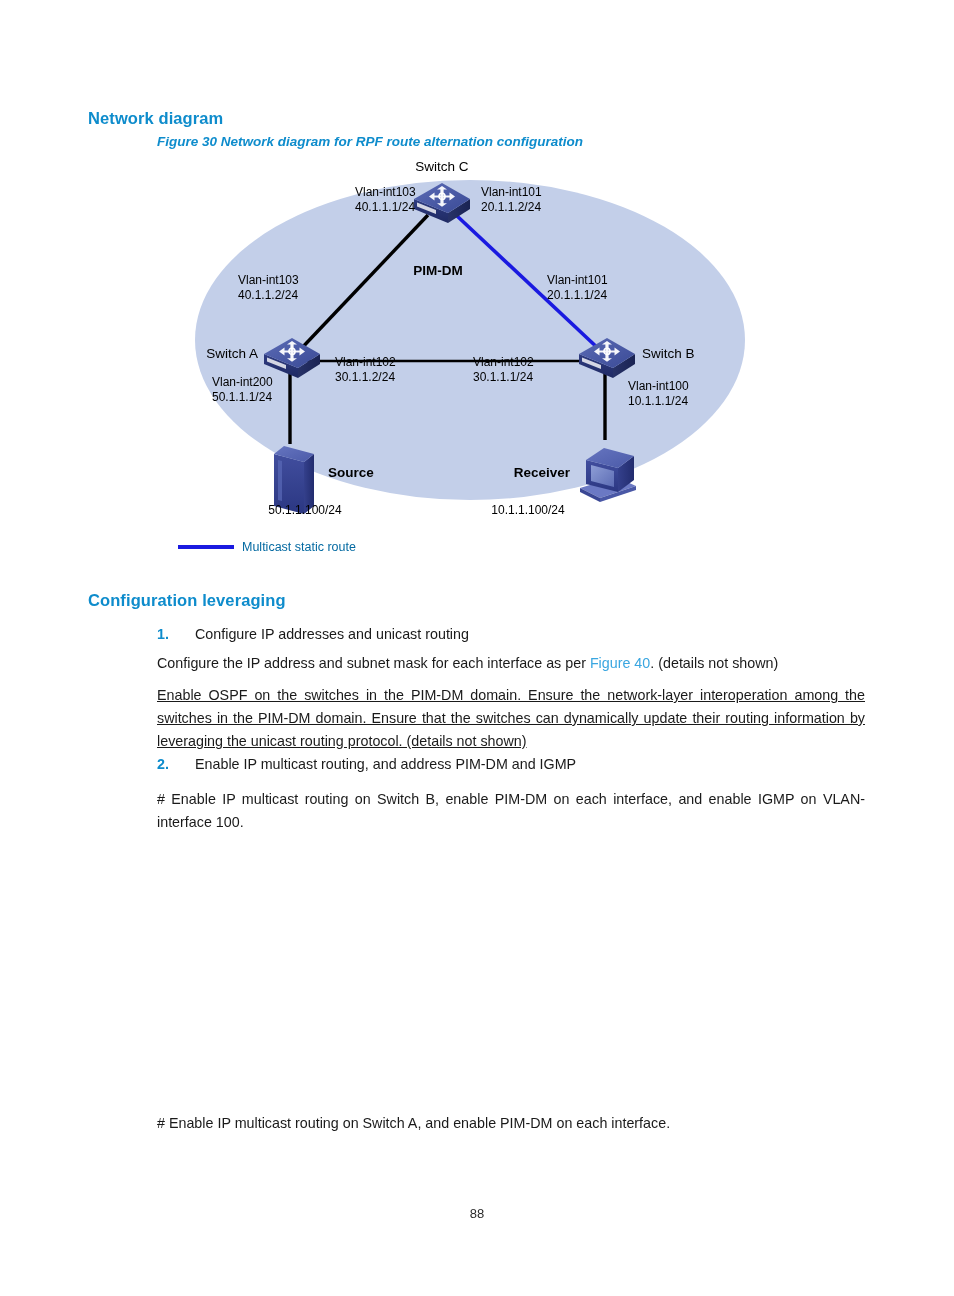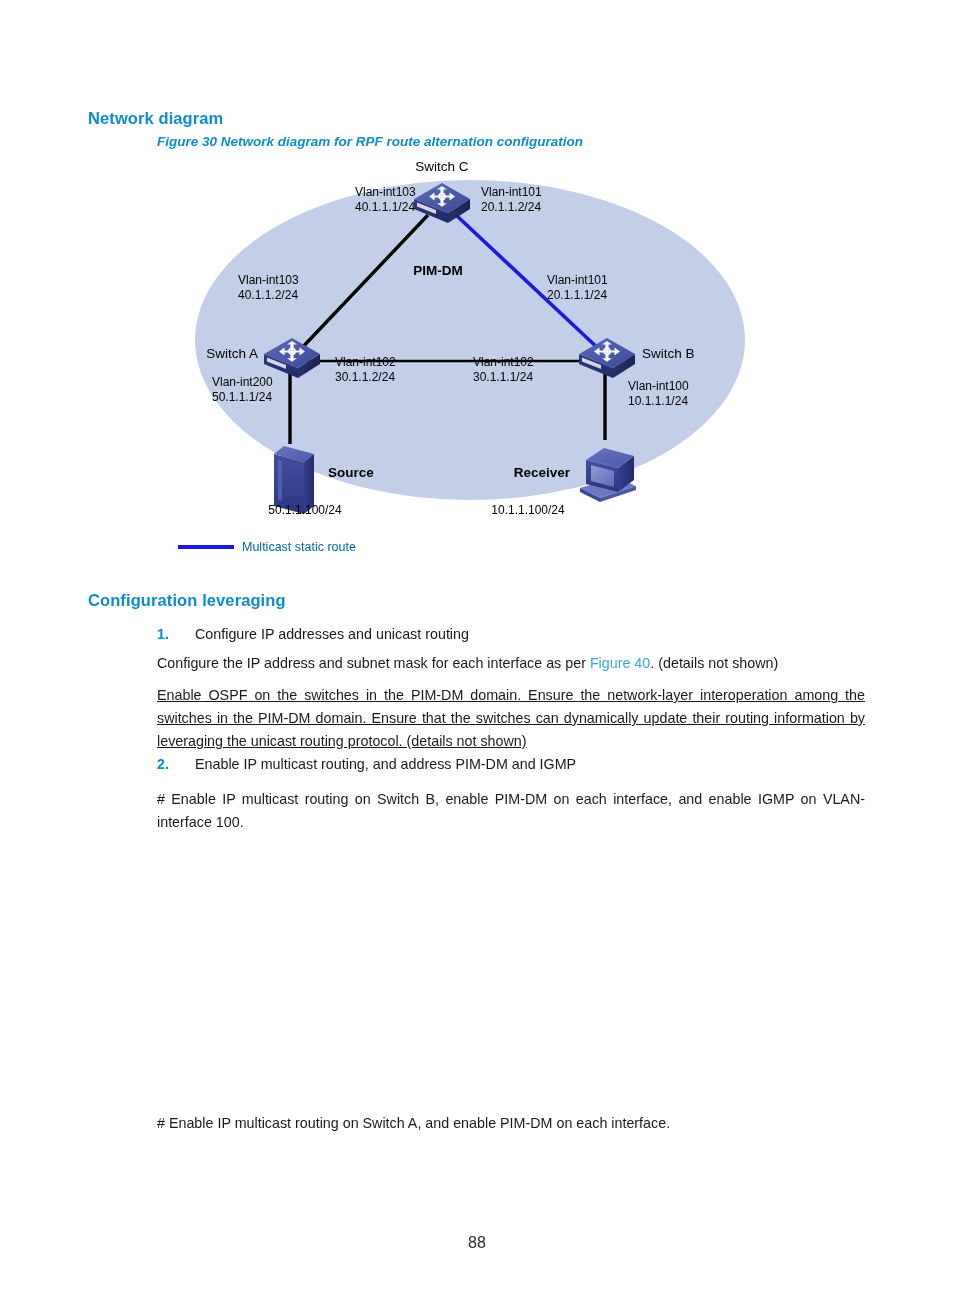--- a/index.html
+++ b/index.html
@@ -70,23 +70,23 @@
   #para-ospf     { top: 684px; text-decoration: underline; }
   #para-enable-b { top: 788px; }
   #para-enable-a { top: 1106px; margin-top: 6px; }
   #item-1 { top: 623px; }
   #item-2 { top: 753px; }
 
   .page-number {
     position: absolute;
     left: 0;
     right: 0;
-    top: 1234px;
+    top: 1206px;
     text-align: center;
-    font-size: 16px;
+    font-size: 13px;
     color: #2b2b2b;
   }
 
   
   #network-figure {
     position: absolute;
     left: 150px;
     top: 152px;
     width: 640px;
     height: 410px;

